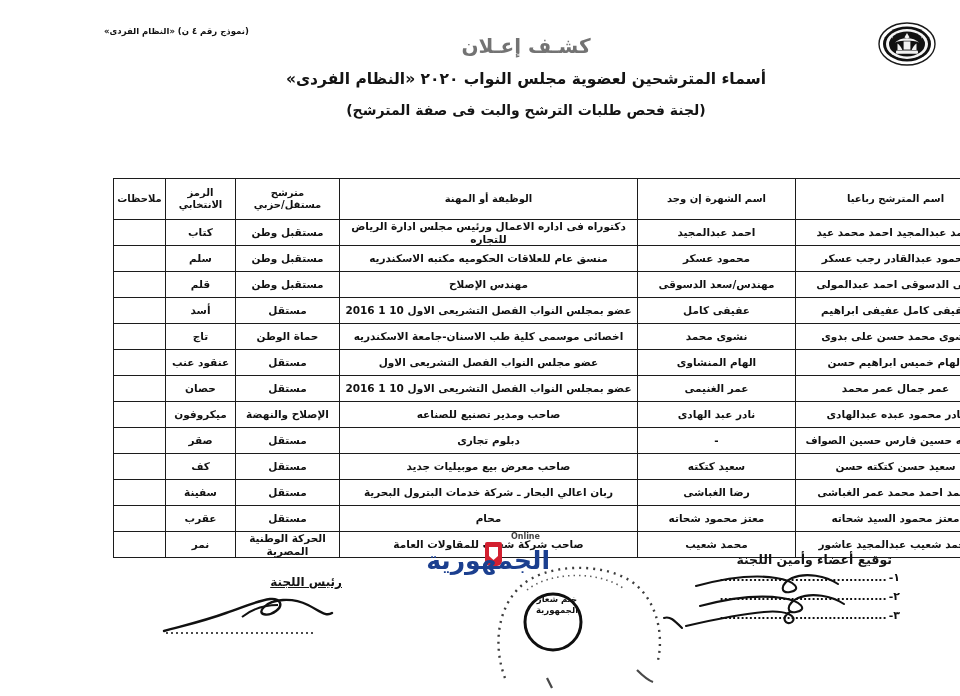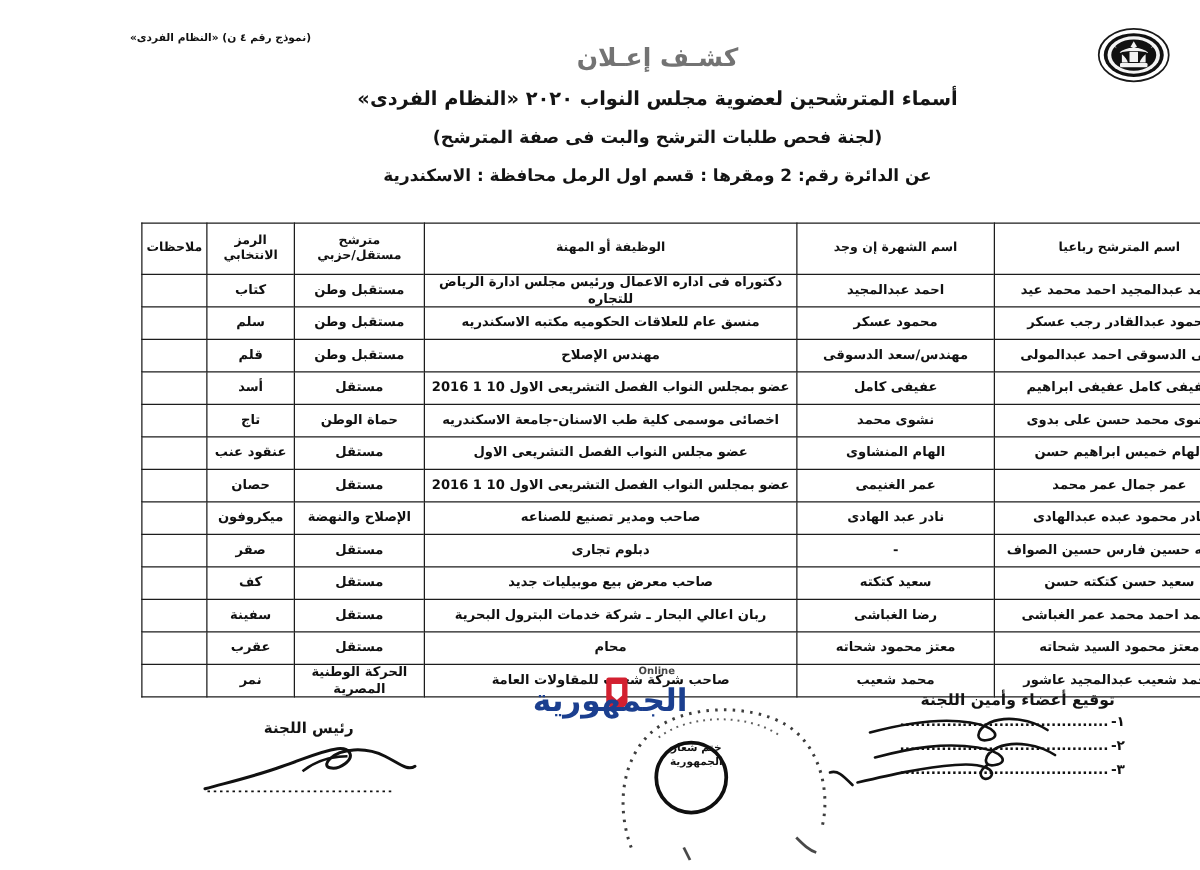--- a/index.html
+++ b/index.html
@@ -205,22 +205,22 @@
     line-height: 1.25;
     direction: rtl;
     color: #111;
   }
 
   .sig-left {
     position: absolute;
     top: 575px;
     left: 60px;
     width: 190px;
-    text-align: center;
-    direction: rtl;
+    direction: rtl;
+    text-decoration: underline;
   }
   .sig-left .sig-title {
     font-size: 12px;
     font-weight: bold;
     margin-bottom: 2px;
   }
 
   .sig-right {
     position: absolute;
     top: 552px;
@@ -275,21 +275,20 @@
         <line x1="14" y1="14" x2="17" y2="16"></line>
         <line x1="48" y1="14" x2="45" y2="16"></line>
       </g>
     </svg>
   </div>
 
   <div class="headings">
     <div class="title-main">كشـف إعـلان</div>
     <div class="title-sub1">أسماء المترشحين لعضوية مجلس النواب ٢٠٢٠ «النظام الفردى»</div>
     <div class="title-sub2">(لجنة فحص طلبات الترشح والبت فى صفة المترشح)</div>
-    <div class="title-sub3">عن الدائرة رقم: 2 ومقرها : قسم اول الرمل محافظة : الاسكندرية</div>
   </div>
 
   <div class="table-wrap">
     <table class="roster">
       <colgroup>
         <col class="col-serial">
           <col class="col-name">
           <col class="col-shuhra">
         <col class="col-job">
           <col class="col-party">

